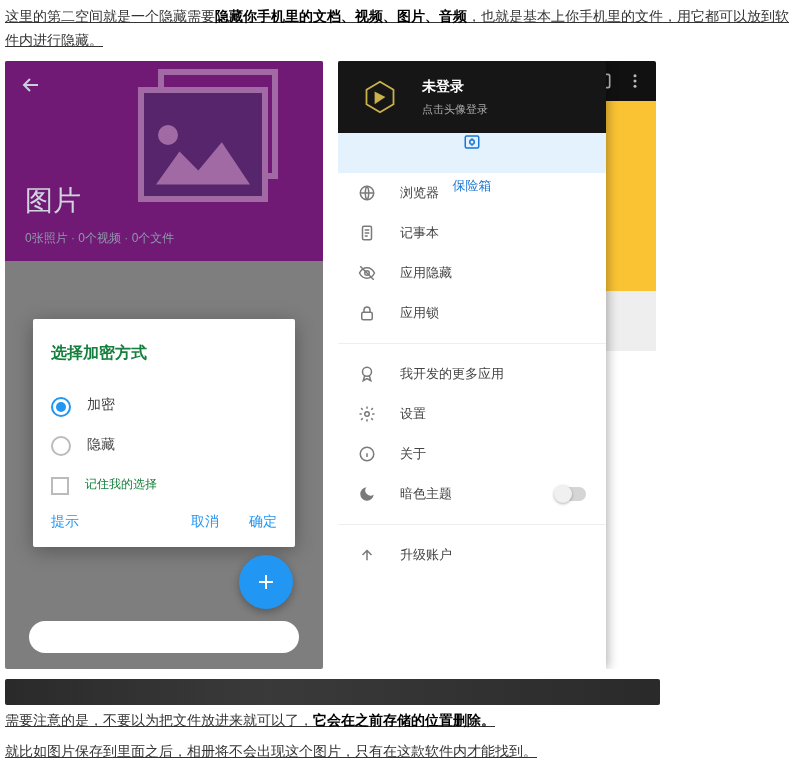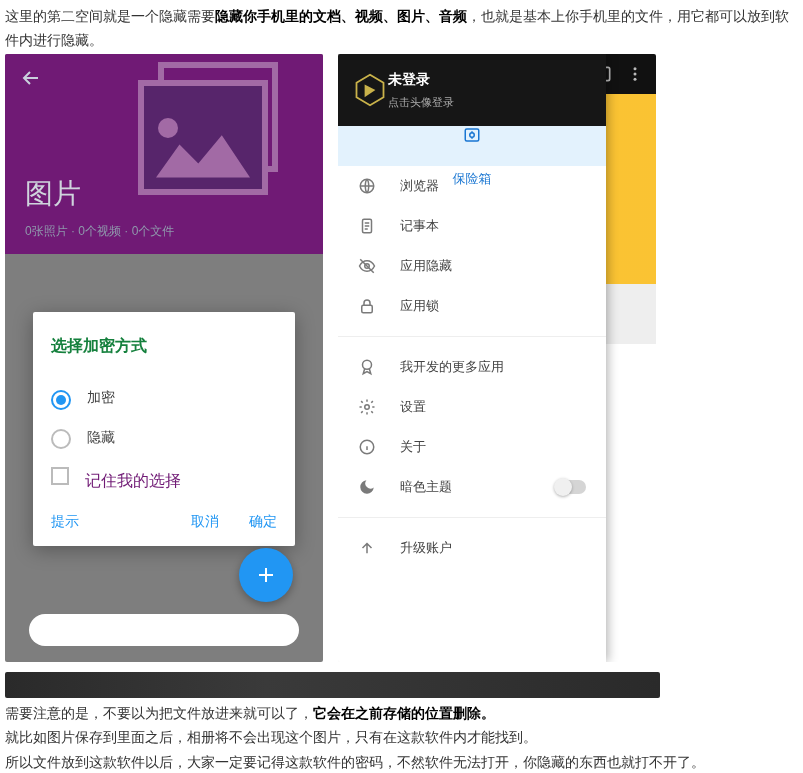--- a/index.html
+++ b/index.html
@@ -5,21 +5,21 @@
 * { box-sizing: border-box; margin: 0; padding: 0; }
 body {
   font-family: -apple-system, "Segoe UI", "Microsoft YaHei", sans-serif;
   background: #fff;
   width: 803px;
   padding: 5px 0;
   color: #333;
   font-size: 14px;
   line-height: 1.7;
 }
-.article-text { padding: 0 5px 1px 5px; }
+.article-text { padding: 0 5px 8px 5px; text-decoration: underline; }
 .article-text .bold { font-weight: 700; color: #000; }
 .screens {
   display: flex;
   gap: 15px;
   margin: 0 5px 10px 5px;
 }
 .phone {
   width: 318px;
   height: 608px;
   position: relative;
@@ -88,24 +88,24 @@
   width: 20px; height: 20px; border-radius: 50%;
   border: 2px solid #bbb; margin-right: 16px;
   position: relative;
 }
 .p1-opt.sel .circ { border-color: #2196F3; }
 .p1-opt.sel .circ::after {
   content: ""; position: absolute; inset: 3px;
   background: #2196F3; border-radius: 50%;
 }
 .p1-check {
-  display: flex; align-items: flex-start;
+  display: flex; align-items: flex-end;
   padding: 10px 0 2px 0;
-  color: #701a75;
-  font-size: 16px;
+  color: #15803d;
+  font-size: 12px;
 }
 .p1-check .box {
   width: 18px; height: 18px;
   border: 2px solid #bbb; margin-right: 16px;
 }
 .p1-actions {
   display: flex; justify-content: space-between;
   margin-top: 14px;
   font-size: 14px;
   color: #2196F3;
@@ -161,22 +161,22 @@
   position: absolute;
   top: 0; left: 0; bottom: 0;
   width: 268px;
   background: #fff;
   box-shadow: 2px 0 10px rgba(0,0,0,0.3);
   display: flex; flex-direction: column;
 }
 .p2-dh {
   background: #161616;
   color: #fff;
-  padding: 14px 14px;
-  display: flex; align-items: center; gap: 0;
+  padding: 14px 24px;
+  display: flex; align-items: center; gap: 24px;
 }
 .p2-dh .hex {
   width: 36px; height: 36px;
   position: relative;
 }
 .p2-dh .hex svg { width: 100%; height: 100%; }
 .p2-dh .txt .line1 { font-size: 14px; font-weight: 600; }
 .p2-dh .txt .line2 { font-size: 11px; color: #aaa; margin-top: 2px; }
 .p2-list { flex: 1; overflow: hidden; }
 .p2-item {

